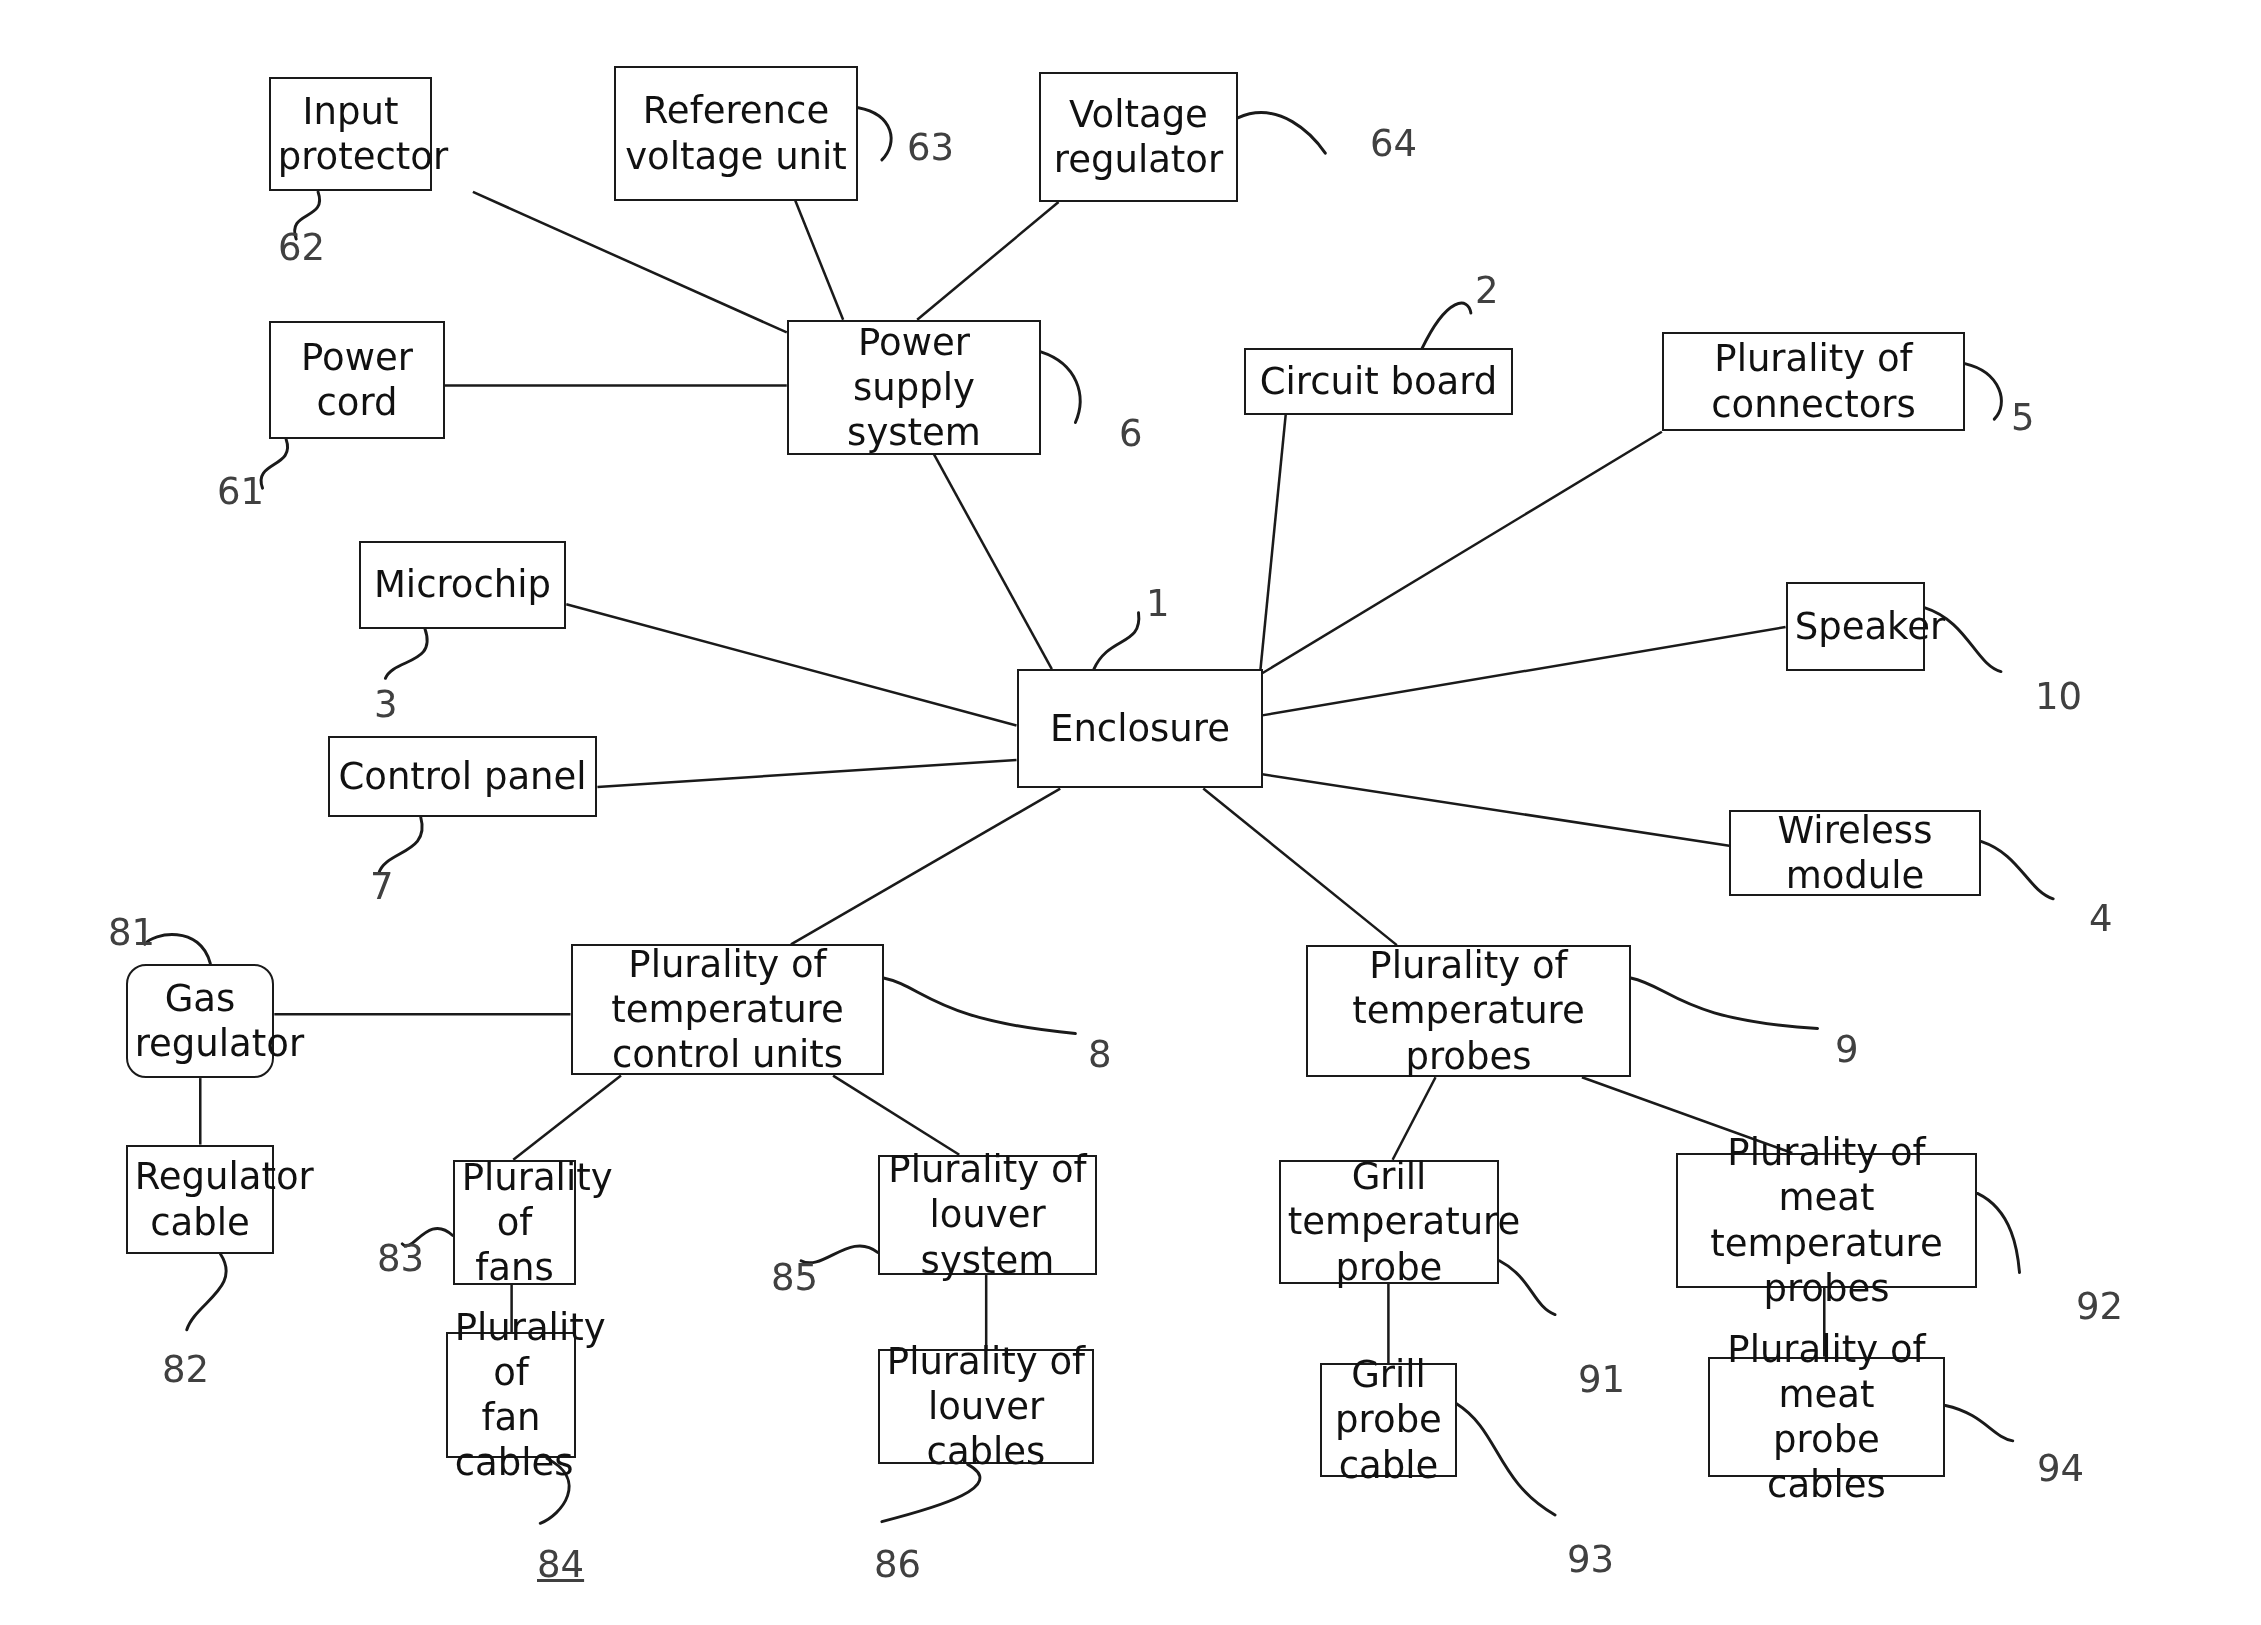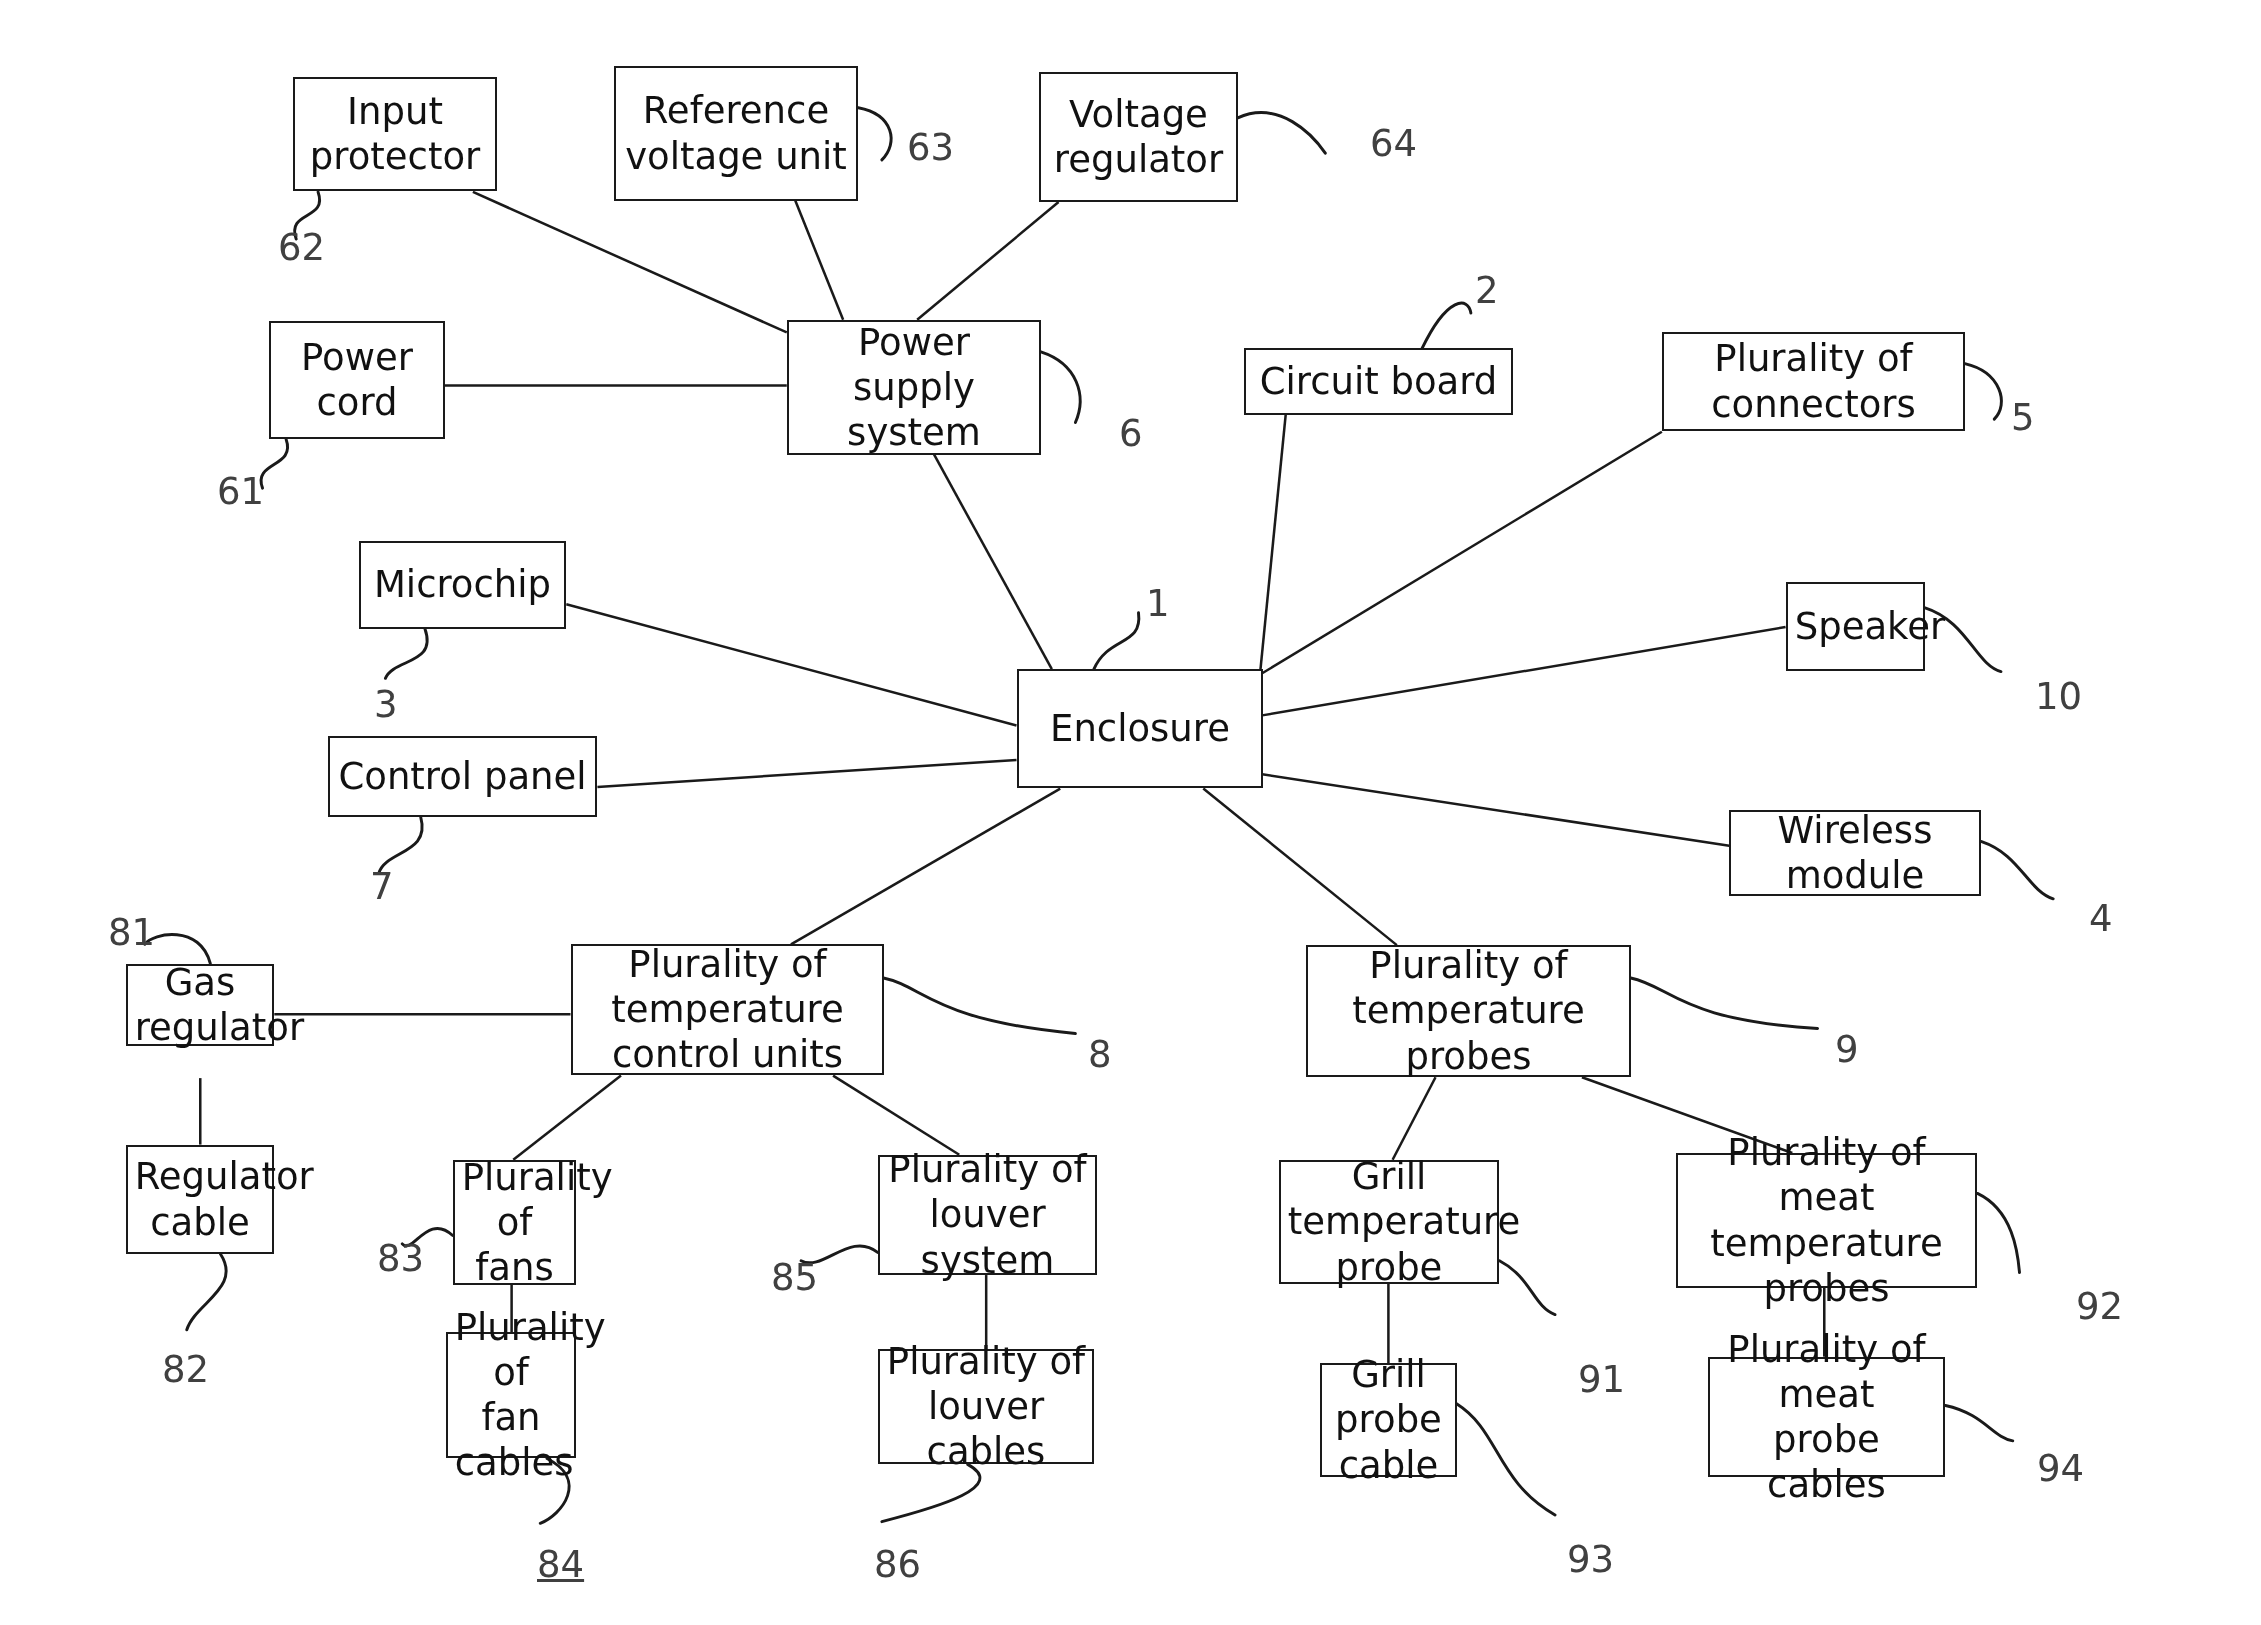--- a/index.html
+++ b/index.html
@@ -102,21 +102,21 @@
         <path d="M 2350,1418 C 2392,1438 2398,1488 2400,1512"></path>
         <path d="M 262,1490 C 288,1530 232,1548 222,1580"></path>
         <path d="M 2312,1670 C 2358,1680 2368,1708 2392,1712"></path>
         <path d="M 1731,1668 C 1782,1700 1778,1760 1848,1800"></path>
         <path d="M 650,1733 C 700,1758 668,1800 642,1810"></path>
         <path d="M 1150,1740 C 1198,1766 1118,1790 1048,1808"></path>
       </g>
   </svg>
 
   <div id="nodes-layer">
-      <div class="node" style="left: 269px; top: 77px; width: 204px; height: 114px; font-size: 37px; border-color: rgb(26, 26, 26); margin-left: 24px;">
+      <div class="node" style="left: 269px; top: 77px; width: 163px; height: 114px; font-size: 37px; border-color: rgb(26, 26, 26);">
         <span class="node-label">Input
 protector</span>
       </div>
       <div class="node" style="left: 614px; top: 66px; width: 244px; height: 135px; font-size: 37px; border-color: rgb(26, 26, 26);">
         <span class="node-label">Reference
 voltage unit</span>
       </div>
       <div class="node" style="left: 1039px; top: 72px; width: 199px; height: 130px; font-size: 37px; border-color: rgb(26, 26, 26);">
         <span class="node-label">Voltage
 regulator</span>
@@ -143,21 +143,21 @@
       </div>
       <div class="node" style="left: 1017px; top: 669px; width: 246px; height: 119px; font-size: 37px; border-color: rgb(26, 26, 26);">
         <span class="node-label">Enclosure</span>
       </div>
       <div class="node" style="left: 328px; top: 736px; width: 269px; height: 81px; font-size: 37px; border-color: rgb(26, 26, 26);">
         <span class="node-label">Control panel</span>
       </div>
       <div class="node" style="left: 1729px; top: 810px; width: 252px; height: 86px; font-size: 37px; border-color: rgb(26, 26, 26);">
         <span class="node-label">Wireless module</span>
       </div>
-      <div class="node" style="left: 126px; top: 964px; width: 148px; height: 82px; font-size: 37px; border-color: rgb(26, 26, 26);">
+      <div class="node" style="left: 126px; top: 964px; width: 148px; height: 114px; font-size: 37px; border-color: rgb(26, 26, 26); border-radius: 20px;">
         <span class="node-label">Gas
 regulator</span>
       </div>
       <div class="node" style="left: 571px; top: 944px; width: 313px; height: 131px; font-size: 37px; border-color: rgb(26, 26, 26);">
         <span class="node-label">Plurality of temperature
 control units</span>
       </div>
       <div class="node" style="left: 1306px; top: 945px; width: 325px; height: 132px; font-size: 37px; border-color: rgb(26, 26, 26);">
         <span class="node-label">Plurality of temperature
 probes</span>

